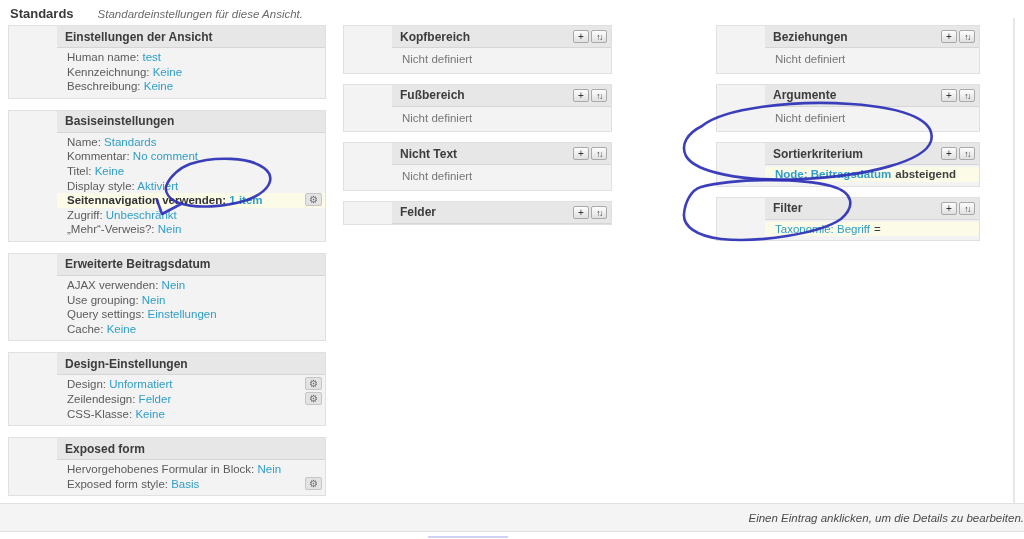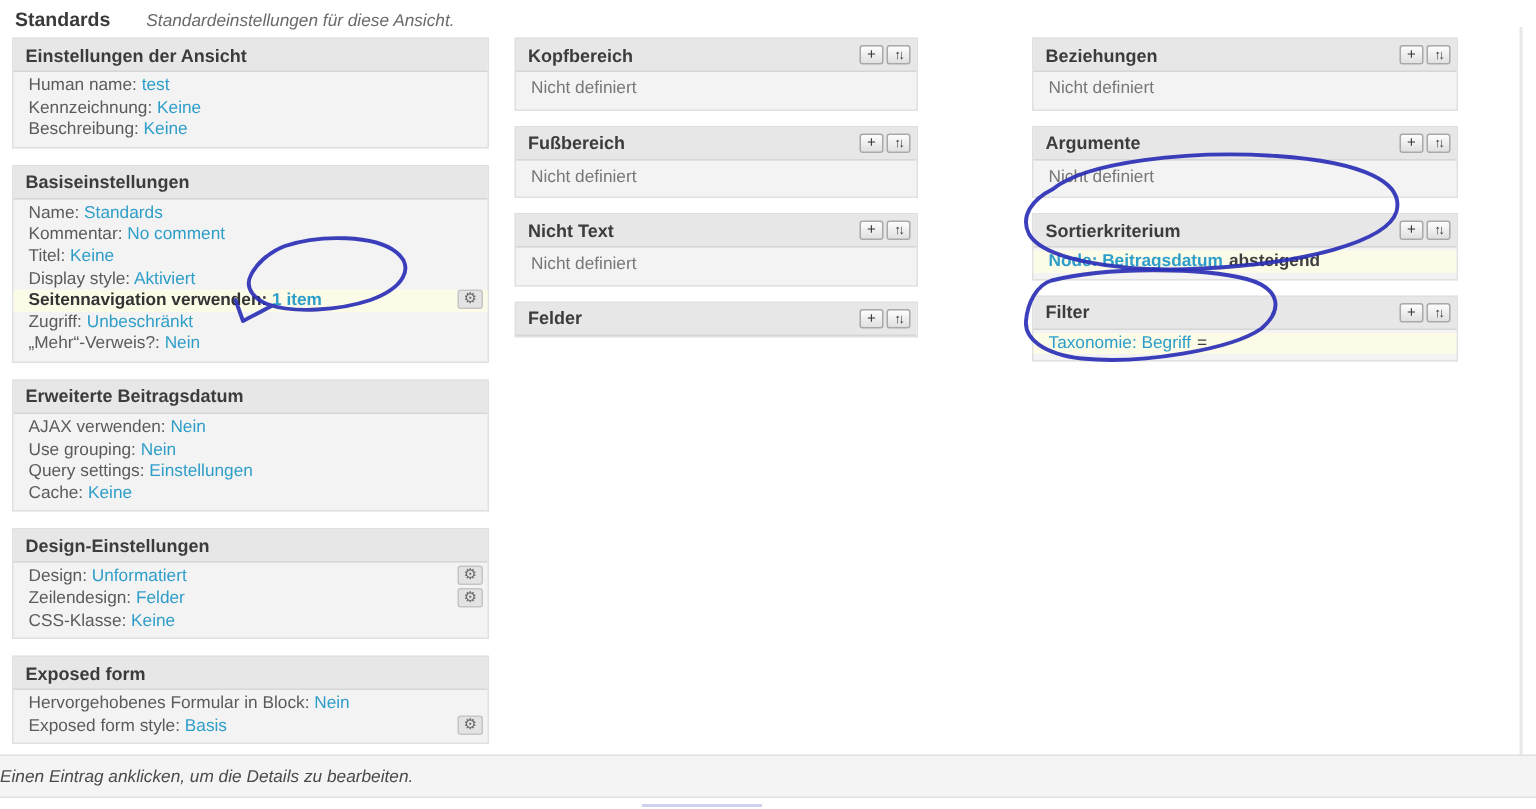--- a/index.html
+++ b/index.html
@@ -9,23 +9,23 @@
     font-family:"Liberation Sans","DejaVu Sans",sans-serif;
     -webkit-font-smoothing:antialiased;
   }
   .page-title-row{position:absolute;top:4px;left:10px;white-space:nowrap;}
   .page-title{font-size:13px;font-weight:bold;color:#3a3a3a;}
   .page-subtitle{font-size:11.5px;font-style:italic;color:#6a6a6a;margin-left:24px;margin-top:17px;}
 
   .column{position:absolute;top:25px;}
   #col-left{left:8px;width:318px;}
   #col-middle{left:343px;width:269px;}
-  #col-right{left:688px;width:284px;}
-
-  .panel{margin-bottom:10px;border:1px solid #e0e0e0;background:#f3f3f3;}
+  #col-right{left:716px;width:264px;}
+
+  .panel{margin-bottom:10px;border:1px solid #e0e0e0;background:#f3f3f3;padding-left:48px;}
   #col-left .panel{margin-bottom:11px;}
   .panel-header{
     background:#e7e7e7;border-bottom:1px solid #d6d6d6;
     padding:3px 4px 3px 8px;height:15px;
     display:flex;justify-content:space-between;align-items:center;
   }
   .panel-title{font-size:12px;font-weight:bold;color:#3c3c3c;white-space:nowrap;}
   .header-controls{display:flex;gap:2px;}
   .icon-btn{
     width:16px;height:13px;box-sizing:border-box;
@@ -46,21 +46,21 @@
   .row.bold .row-extra{font-weight:bold;}
   .row.empty{color:#777;padding:2px 10px 2px 10px;}
   .gear-btn{
     position:absolute;right:3px;top:0;width:17px;height:13px;box-sizing:border-box;
     background:#e3e3e3;border:1px solid #c5c5c5;border-radius:2px;
     text-align:center;font-size:10px;line-height:11px;color:#6b6b6b;cursor:pointer;padding:0;
   }
   .footer-bar{
     position:absolute;left:0;top:503px;width:1024px;height:27px;
     background:#f4f4f4;border-top:1px solid #e1e1e1;border-bottom:1px solid #e1e1e1;
-    display:flex;align-items:center;justify-content:flex-start;
+    display:flex;align-items:center;justify-content:flex-end;
     font-size:11.5px;font-style:italic;color:#4a4a4a;
   }
   .page-edge-divider{position:absolute;left:1013px;top:18px;width:2px;height:512px;background:#e7e7e7;}
   .ink-overlay{position:absolute;left:0;top:0;pointer-events:none;}
   .ink-overlay path{fill:none;stroke-width:2.6px;stroke-linecap:round;stroke-linejoin:round;opacity:0.92;}
   .ink-smudge{position:absolute;left:428px;top:536px;width:80px;height:2px;background:rgba(60,70,200,0.25);}
 </style>
 </head>
 <body>
 

